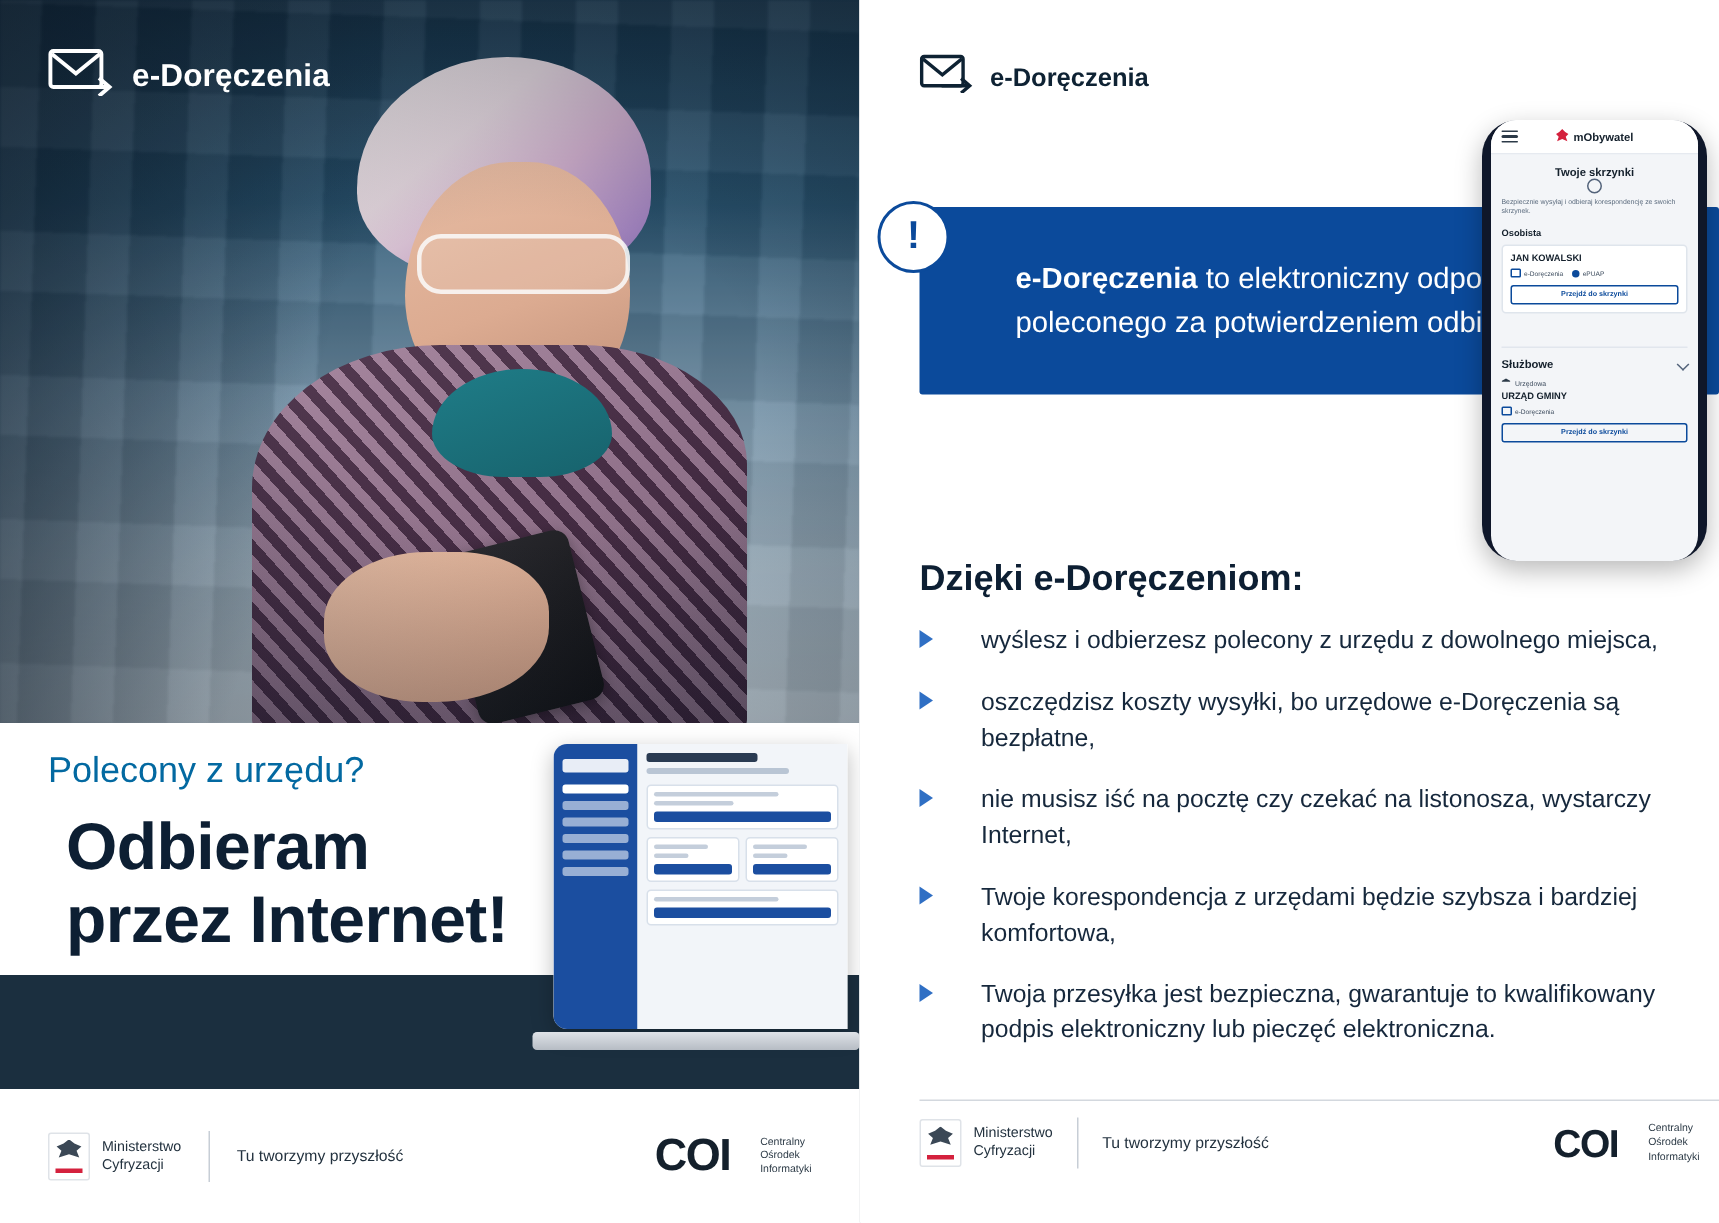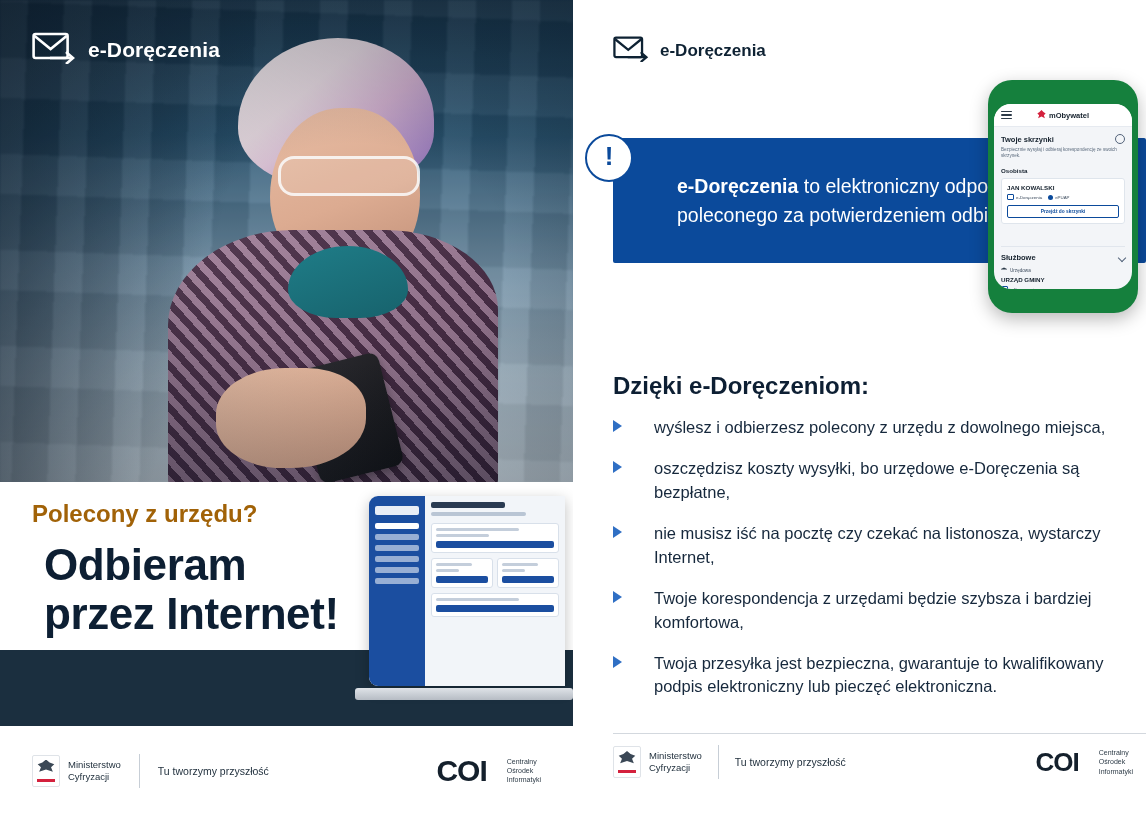--- a/index.html
+++ b/index.html
@@ -139,23 +139,23 @@
   .env-icon { display: block; }
 
   .left-headline {
     position: absolute;
     left: 32px;
     top: 500px;
     width: 400px;
   }
   .left-headline .kicker {
     font-size: 24px;
-    color: #a16207;
+    color: #0369a1;
     margin: 0 0 10px 0;
-    font-weight: 700;
+    font-weight: 400;
   }
   .left-headline .big {
     font-size: 44px;
     line-height: 1.12;
     font-weight: bold;
     color: #0d1f33;
     margin: 12px;
     letter-spacing: -0.4px;
   }
   .left-dark-strip {
@@ -341,24 +341,24 @@
     font-weight: bold;
     line-height: 40px;
     text-align: center;
     z-index: 4;
   }
   .phone {
     position: absolute;
     right: 8px;
     top: 80px;
     width: 150px;
-    height: 233px;
-    background: #15803d;
+    height: 294px;
+    background: #0f172a;
     border-radius: 24px;
-    padding: 24px 6px;
+    padding: 0 6px;
     box-sizing: border-box;
     box-shadow: 0 6px 18px rgba(0,0,0,0.28);
     z-index: 5;
   }
   .phone-screen {
     width: 100%;
     height: 100%;
     background: #f3f5f8;
     border-radius: 17px;
     overflow: hidden;
@@ -385,21 +385,21 @@
   }
   .ph-burger span { display: block; height: 1.4px; background: #2c3a48; border-radius: 1px; }
   .ph-mob-logo { display: flex; align-items: center; gap: 3px; }
   .ph-eagle {
     width: 9px; height: 10px;
     background: #d4213d;
     clip-path: polygon(50% 0%, 72% 20%, 96% 34%, 76% 52%, 88% 82%, 50% 66%, 12% 82%, 24% 52%, 4% 34%, 28% 20%);
   }
   .ph-mob-text { font-size: 7.5px; font-weight: bold; color: #14202c; }
   .ph-body { padding: 7px; }
-  .ph-head-row { display: flex; align-items: center; justify-content: space-between; }
+  .ph-head-row { display: flex; align-items: center; justify-content: space-between; flex-direction: column; }
   .ph-h1 { font-size: 7.5px; font-weight: bold; color: #14202c; }
   .ph-gear { width: 8px; height: 8px; border: 1.3px solid #53637a; border-radius: 50%; }
   .ph-desc { font-size: 4.6px; color: #5b6b7d; line-height: 1.35; margin-top: 3px; }
   .ph-section { font-size: 6.2px; font-weight: bold; color: #14202c; margin-top: 8px; }
   .ph-card {
     margin-top: 4px;
     background: #ffffff;
     border: 1px solid #dfe5ec;
     border-radius: 3px;
     padding: 5px;

